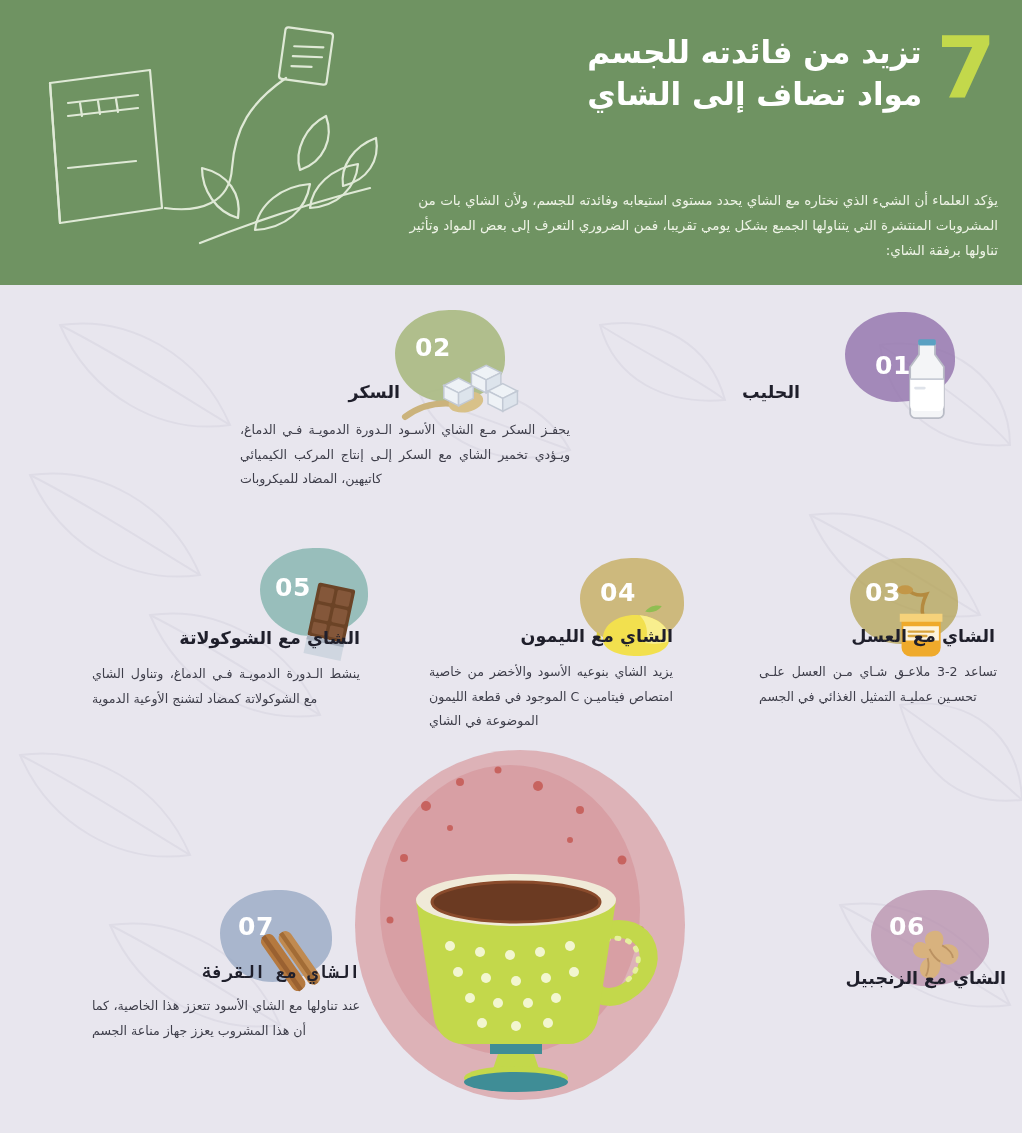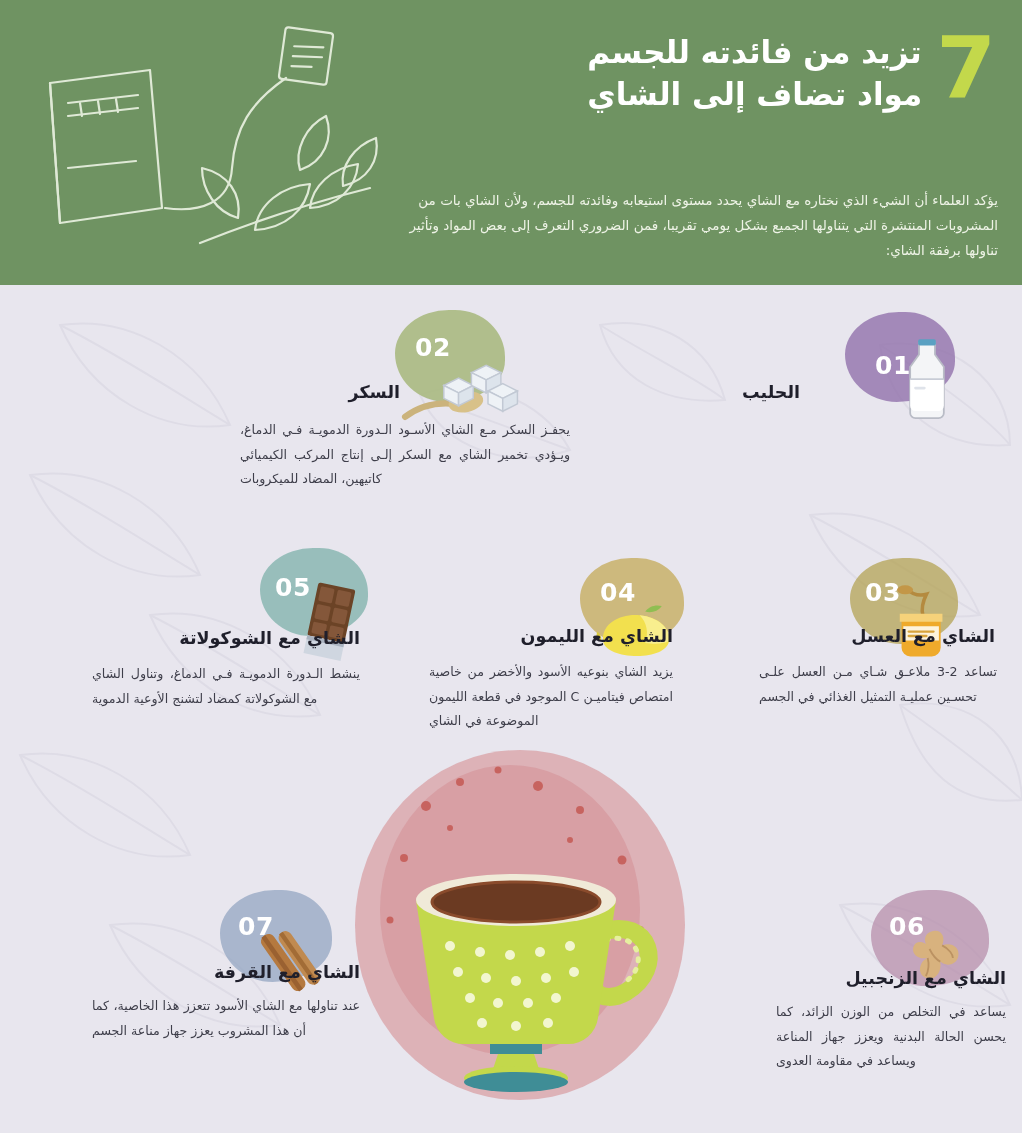--- a/index.html
+++ b/index.html
@@ -305,37 +305,36 @@
     <div class="badge" style="left:178px; top:22px;">06</div>
 
     <svg class="icon-wrap" viewBox="0 0 90 80" style="left:190px; top:32px; width:84px; height:72px;">
       <path d="M30 30 C22 22 24 12 34 10 C44 8 48 18 44 26 C54 22 64 28 62 38 C60 48 48 50 42 44 C44 56 36 66 26 62 C16 58 18 44 28 40 C18 42 10 36 12 28 C14 20 26 20 30 30 Z" fill="#d8b27e"></path>
       <path d="M44 26 C52 30 56 36 56 40" stroke="#bb9262" stroke-width="2" fill="none"></path>
       <path d="M30 30 C34 38 38 42 42 44" stroke="#bb9262" stroke-width="2" fill="none"></path>
       <path d="M28 40 C30 48 28 56 26 60" stroke="#bb9262" stroke-width="2" fill="none"></path>
     </svg>
 
     <div class="item-title" style="right:15px; top:78px;">الشاي مع الزنجبيل</div>
-    <div class="item-body" style="right:15px; top:110px; width:230px;">يساعد في التخلص من الوزن الزائد، كما يحسن الحالة البدنية ويعزز جهاز المناعة ويساعد في مقاومة العدوى</div>
   </div>
 
   <div class="item" style="left:30px; top:880px; width:340px; height:200px;">
     <div class="blob" style="left:190px; top:10px; width:112px; height:92px; background:#8fa3c0; opacity:0.7;"></div>
     <div class="badge" style="left:208px; top:32px;">07</div>
 
     <svg class="icon-wrap" viewBox="0 0 90 90" style="left:222px; top:38px; width:82px; height:82px;">
       <g transform="rotate(-35 45 45)">
         <rect x="26" y="6" width="16" height="72" rx="7" fill="#b5793f"></rect>
         <rect x="30" y="6" width="5" height="72" fill="#9a6131"></rect>
         <rect x="44" y="14" width="15" height="68" rx="7" fill="#c08a50"></rect>
         <rect x="48" y="14" width="5" height="68" fill="#a26c36"></rect>
       </g>
     </svg>
 
-    <div class="item-title" style="right:10px; top:82px;">الشاي مع القرفة</div>
+    <div class="item-title" style="right:10px; top:82px;font-family:Liberation Mono, monospace;">الشاي مع القرفة</div>
     <div class="item-body" style="right:10px; top:114px; width:268px;">عند تناولها مع الشاي الأسود تتعزز هذا الخاصية، كما أن هذا المشروب يعزز جهاز مناعة الجسم</div>
   </div>
 
   <div class="cup-wrap">
     <svg viewBox="0 0 380 370" width="380" height="370">
 
       <ellipse cx="190" cy="185" rx="165" ry="175" fill="#d4868b" opacity="0.55"></ellipse>
       <ellipse cx="180" cy="170" rx="130" ry="145" fill="#cf7a80" opacity="0.35"></ellipse>
       <g fill="#c4554f" opacity="0.8">
         <circle cx="96" cy="66" r="5"></circle>

